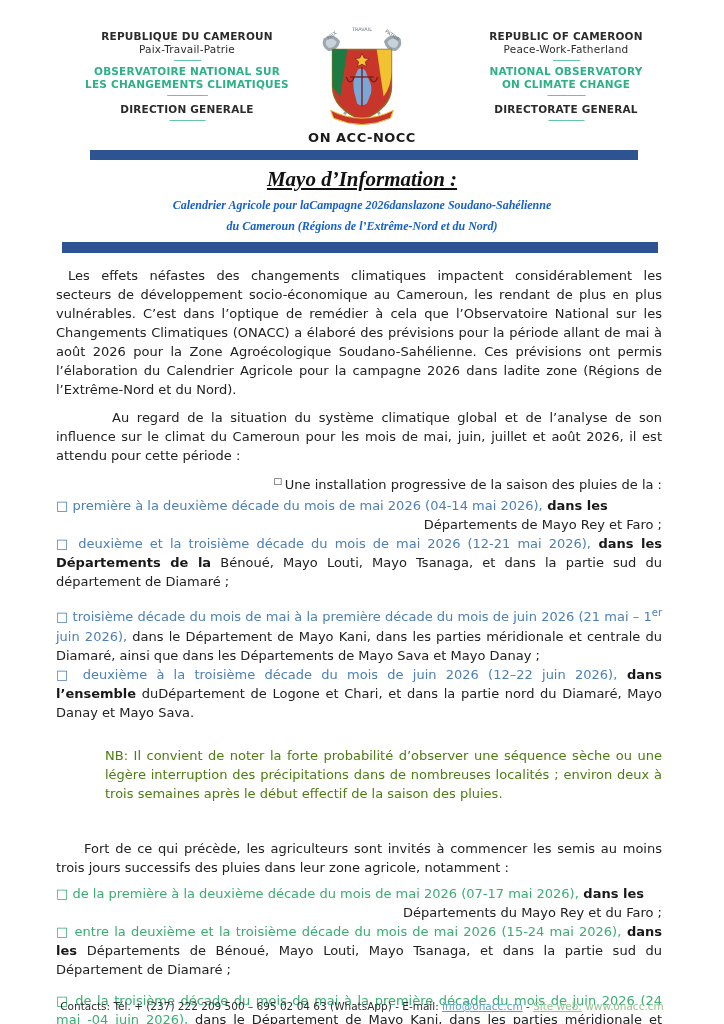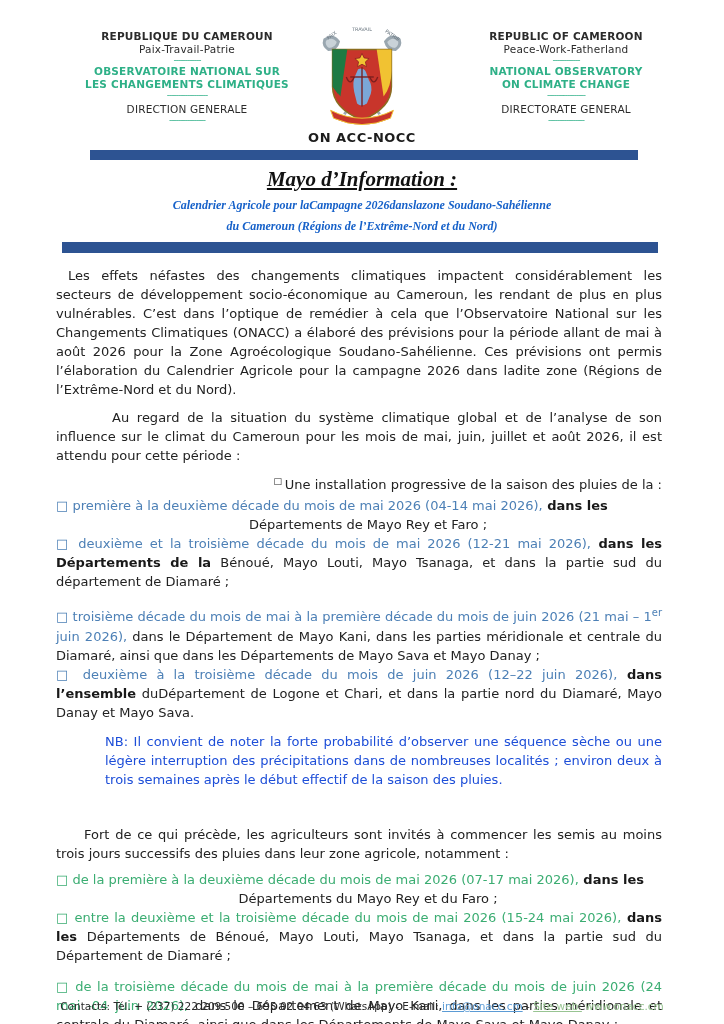--- a/index.html
+++ b/index.html
@@ -9,40 +9,40 @@
   }
   
   .hdr{position:relative;height:148px;}
   .hdr-col{position:absolute;top:30px;text-align:center;font-size:10.5px;line-height:13px;letter-spacing:.2px;}
   .hdr-col.left{left:56px;width:262px;}
   .hdr-col.right{right:38px;width:240px;}
   .hdr-country{font-weight:bold;color:#2b2b2b;}
   .hdr-motto{color:#2b2b2b;}
   .hdr-sep{color:#2eb087;font-size:9px;line-height:9px;letter-spacing:-1px;}
   .hdr-org{color:#2eb087;font-weight:bold;}
-  .hdr-dir{color:#2b2b2b;margin-top:3px;}
+  .hdr-dir{color:#2b2b2b;margin-top:3px;font-weight:bold;}
   .logo-wrap{position:absolute;left:50%;top:24px;transform:translateX(-50%);width:150px;text-align:center;}
   .logo-caption{font-size:13px;font-weight:bold;color:#1c1c1c;letter-spacing:.5px;margin-top:-2px;}
   
   .bar{background:#2d5392;}
   .bar.top{height:10px;width:548px;margin:2px 0 0 90px;}
   .bar.bottom{height:11px;width:596px;margin:5px 0 0 62px;}
   .title-block{text-align:center;font-family:"Liberation Serif","DejaVu Serif",serif;}
   .note-heading{font-size:21px;font-weight:bold;font-style:italic;color:#111;text-decoration:underline;margin-top:7px;}
   .note-sub{font-size:12px;font-weight:bold;font-style:italic;color:#1661c9;line-height:21px;margin-top:3px;}
   
   .body{margin:13px 62px 0 56px;font-size:13px;line-height:19px;text-align:justify;}
   .para-intro{text-indent:12px;}
   .para-context{margin-top:9px;text-indent:56px;}
   .list{margin-top:7px;}
   .item{text-align:justify;}
   .item.gap{margin-top:12px;}
-  .item-line2{padding-left:18px;text-align:center;}
+  .item-line2{padding-left:18px;text-align:right;}
   .lead-item{margin-bottom:2px;text-align:right;}
-  .nb{margin:10px 0 0 49px;color:#1d4ed8;text-align:justify;}
+  .nb{margin:24px 0 0 49px;color:#4d7c0f;text-align:justify;}
   .para-sowing{margin-top:36px;text-indent:28px;}
   
   .s-black{color:#222;}
   .s-bold{color:#191919;font-weight:bold;}
   .s-blue{color:#4d80b6;}
   .s-bluesup{color:#4d80b6;vertical-align:super;font-size:10px;}
   .s-green{color:#3bad72;}
   .s-supblack{color:#222;vertical-align:super;font-size:9px;}
   
   .footer{position:absolute;left:0;right:0;bottom:12px;text-align:center;font-size:10.5px;color:#2b2b2b;}

